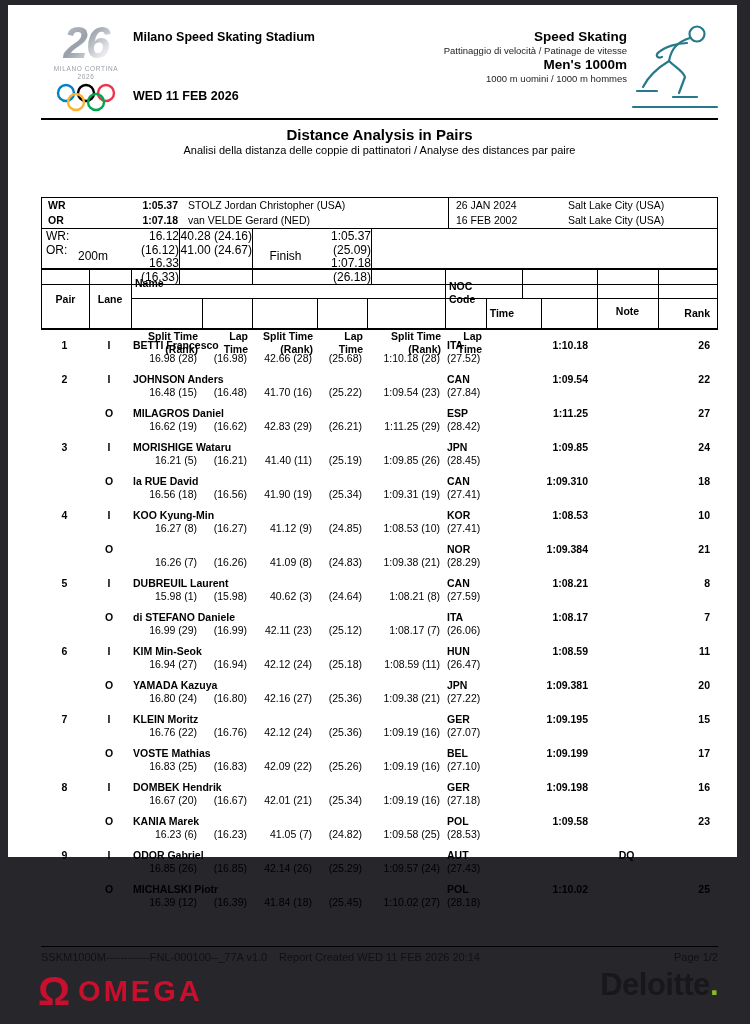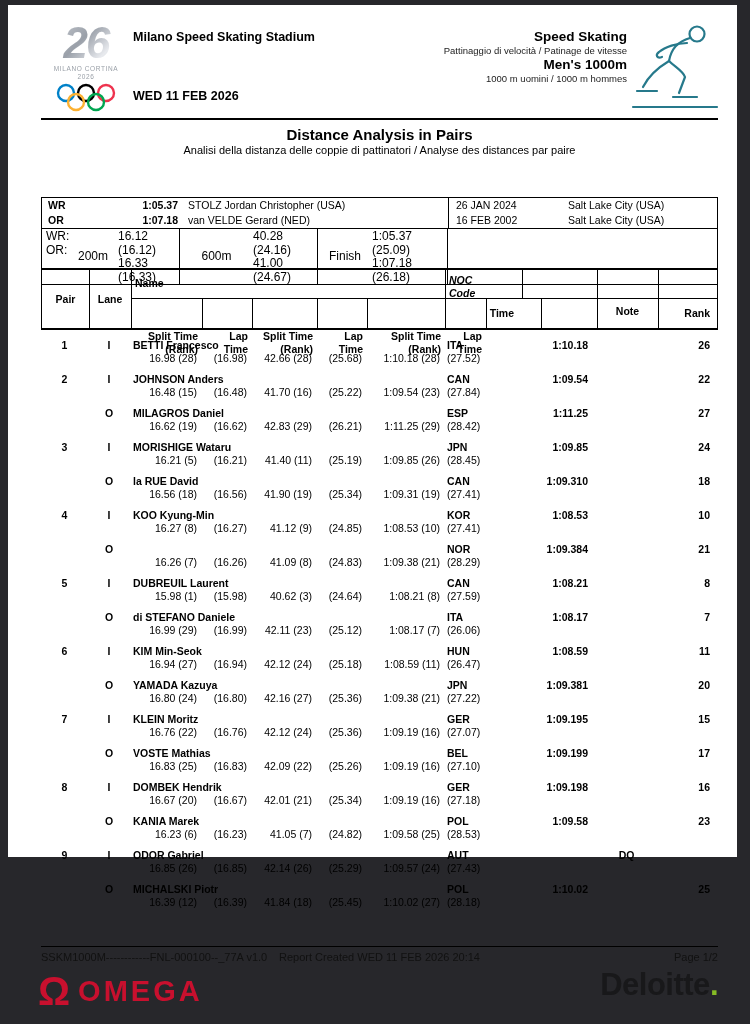--- a/index.html
+++ b/index.html
@@ -49,21 +49,21 @@
   .rec-top .holder{padding-left:10px;}
   .rec-top .dt{padding-left:8px;}
   .rec-top .pl{padding-left:10px;}
   .rec-divider-v{position:absolute;left:406px;top:0;width:1px;height:31px;background:#000;}
   .rec-bottom{border-top:1px solid #000;display:grid;
     grid-template-columns:26px 50px 62px 73px 65px 54px 76px 1fr;
     font-size:12px;line-height:13.5px;}
   .rec-bottom .cell2{padding-top:1px;}
   .rec-bottom .vlab{padding-left:4px;}
   .rec-bottom .dist{display:flex;align-items:center;justify-content:center;}
-  .rec-bottom .vals{padding-right:0;border-right:1px solid #000;}
+  .rec-bottom .vals{text-align:right;padding-right:0;border-right:1px solid #000;}
 
   
   .thead{left:33px;top:263px;width:675px;height:58px;border-left:1px solid #000;border-right:1px solid #000;
          border-top:2px solid #000;border-bottom:2px solid #000;font-size:10.5px;font-weight:bold;}
   .thead .vl{position:absolute;width:1px;background:#000;}
   .thead .hl{position:absolute;height:1px;background:#000;left:89px;right:0;top:28px;}
   .thead .cell{position:absolute;line-height:12.5px;}
 
   
   .tbody{left:33px;top:327px;width:677px;}
@@ -166,21 +166,20 @@
     <div class="rec-bottom">
       <div class="cell2 vlab">
         <div>WR:</div>
         <div>OR:</div>
       </div>
       <div class="dist">200m</div>
       <div class="cell2 vals">
         <div>16.12 (16.12)</div>
         <div>16.33 (16.33)</div>
       </div>
-      <div class="dist">600m</div>
       <div class="cell2 vals">
         <div>40.28 (24.16)</div>
         <div>41.00 (24.67)</div>
       </div>
       <div class="dist">Finish</div>
       <div class="cell2 vals">
         <div>1:05.37 (25.09)</div>
         <div>1:07.18 (26.18)</div>
       </div>
       <div></div>
@@ -201,21 +200,21 @@
     <div class="vl" style="left:210px;top:28px;height:30px;"></div>
     <div class="vl" style="left:275px;top:28px;height:30px;"></div>
     <div class="vl" style="left:325px;top:28px;height:30px;"></div>
     <div class="vl" style="left:444px;top:28px;height:30px;"></div>
     <div class="vl" style="left:499px;top:28px;height:30px;"></div>
     <div class="hl"></div>
 
     <div class="cell center" style="left:0;width:47px;top:0;height:58px;line-height:58px;">Pair</div>
     <div class="cell center" style="left:47px;width:42px;top:0;height:58px;line-height:58px;">Lane</div>
     <div class="cell" style="left:93px;top:7px;">Name</div>
-    <div class="cell" style="left:407px;top:4px;font-style:italic;">
+    <div class="cell" style="left:407px;top:10px;">
       <div>NOC</div>
       <div>Code</div>
     </div>
     <div class="cell right" style="left:403px;width:69px;top:7px;">Time</div>
     <div class="cell center" style="left:555px;width:61px;top:7px;margin-top:28px;">Note</div>
     <div class="cell right" style="left:616px;width:52px;top:7px;">Rank</div>
 
     <div class="cell right" style="left:89px;width:67px;top:30px;">
       <div>Split Time</div>
       <div>(Rank)</div>

